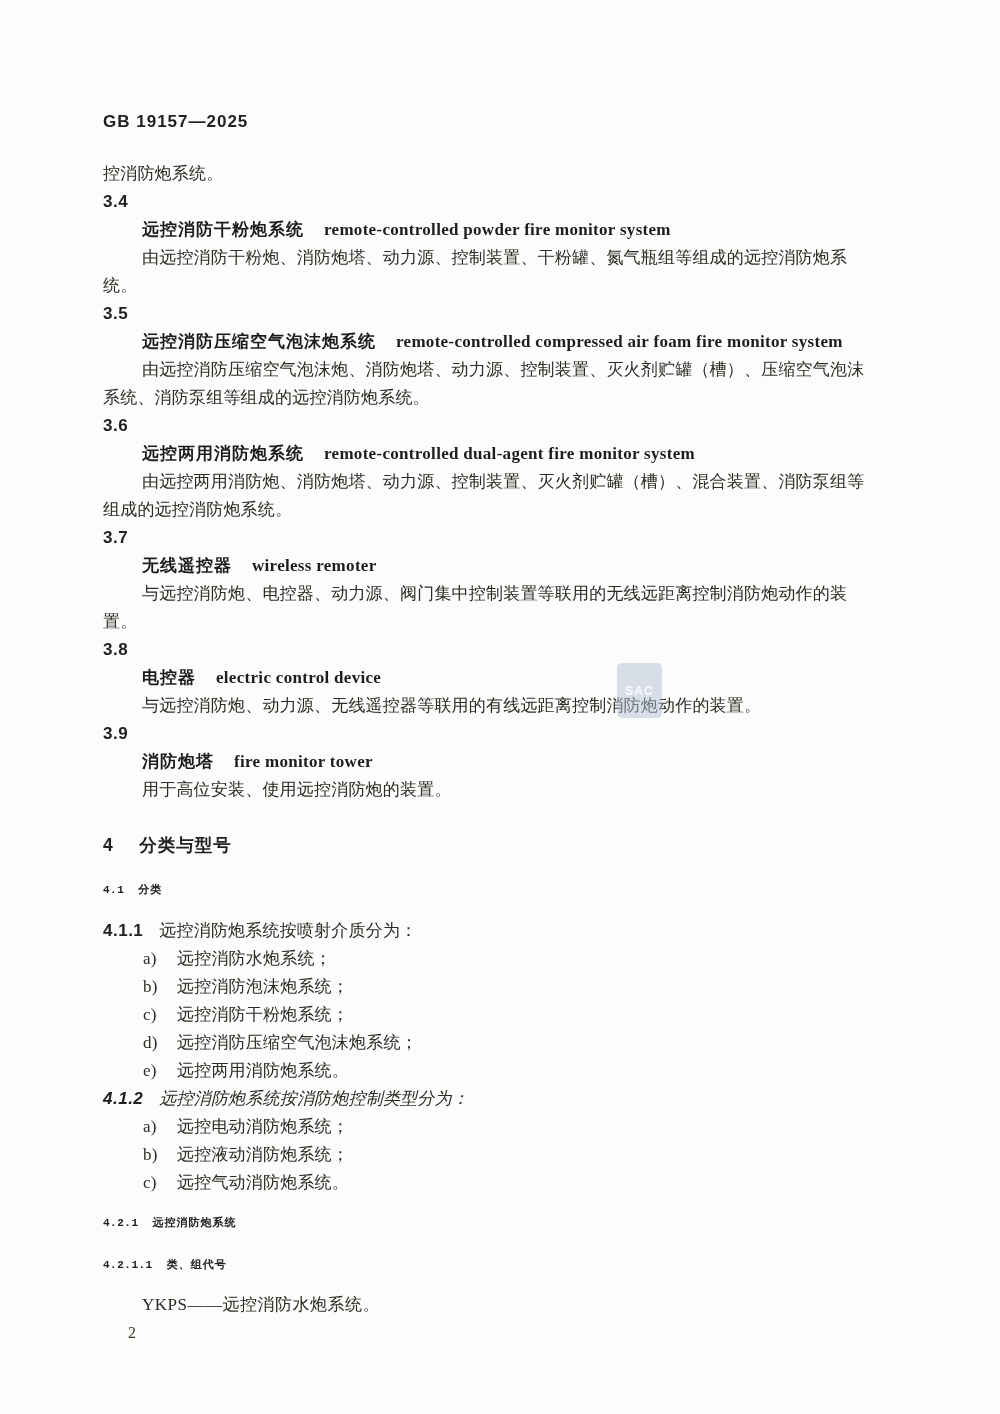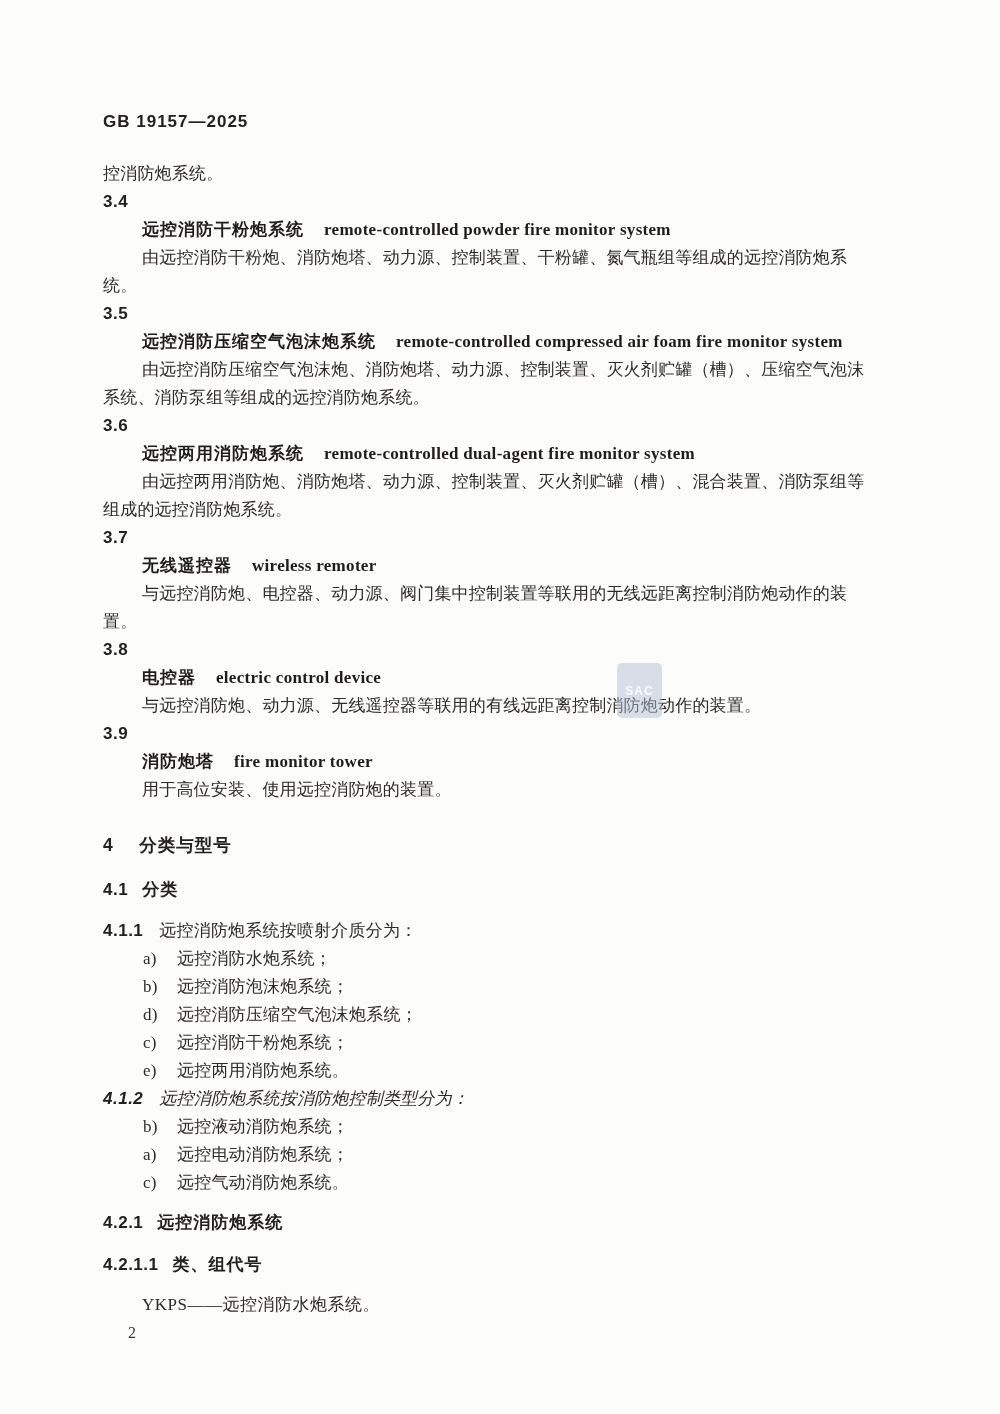--- a/index.html
+++ b/index.html
@@ -55,24 +55,24 @@
     font-family:"Liberation Sans","DejaVu Sans",sans-serif;
     font-weight:bold;
     color:#232120;
     font-size:17.5px;
     line-height:30px;
     margin:26px 0 0 0;
     letter-spacing:1px;
   }
   .sec-heading .num{margin-right:26px;letter-spacing:0.5px;}
   .sub-heading{
-    font-family:Liberation Sans, sans-serif;
-    font-weight:bold;
-    color:#232120;
-    font-size:17px;
+    font-family:Liberation Mono, monospace;
+    font-weight:bold;
+    color:#232120;
+    font-size:11px;
     line-height:28px;
     margin:16px 0 0 0;
     letter-spacing:1px;
   }
   .sub-heading .num{margin-right:14px;letter-spacing:0.5px;}
   .clause-line{margin:13px 0 0 0;}
   .clause-line .num{margin-right:16px;}
   .clause-line.flow{margin:0;font-style:italic;}
   .list-item{margin:0;padding-left:40px;}
   .list-item .label{display:inline-block;min-width:18px;margin-right:16px;}
@@ -166,38 +166,38 @@
     <span class="num clause-num">4.1.1</span><span>远控消防炮系统按喷射介质分为：</span>
   </p>
 
   <p class="list-item">
     <span class="label">a)</span><span>远控消防水炮系统；</span>
   </p>
   <p class="list-item">
     <span class="label">b)</span><span>远控消防泡沫炮系统；</span>
   </p>
   <p class="list-item">
+    <span class="label">c)</span><span>远控消防干粉炮系统；</span>
+  </p>
+  <p class="list-item">
     <span class="label">d)</span><span>远控消防压缩空气泡沫炮系统；</span>
-  </p>
-  <p class="list-item">
-    <span class="label">c)</span><span>远控消防干粉炮系统；</span>
   </p>
   <p class="list-item">
     <span class="label">e)</span><span>远控两用消防炮系统。</span>
   </p>
 
   <p class="clause-line flow">
     <span class="num clause-num">4.1.2</span><span>远控消防炮系统按消防炮控制类型分为：</span>
   </p>
 
   <p class="list-item">
+    <span class="label">a)</span><span>远控电动消防炮系统；</span>
+  </p>
+  <p class="list-item">
     <span class="label">b)</span><span>远控液动消防炮系统；</span>
-  </p>
-  <p class="list-item">
-    <span class="label">a)</span><span>远控电动消防炮系统；</span>
   </p>
   <p class="list-item">
     <span class="label">c)</span><span>远控气动消防炮系统。</span>
   </p>
 
 
   <p class="sub-heading mt12">
     <span class="num">4.2.1</span><span>远控消防炮系统</span>
   </p>
 

